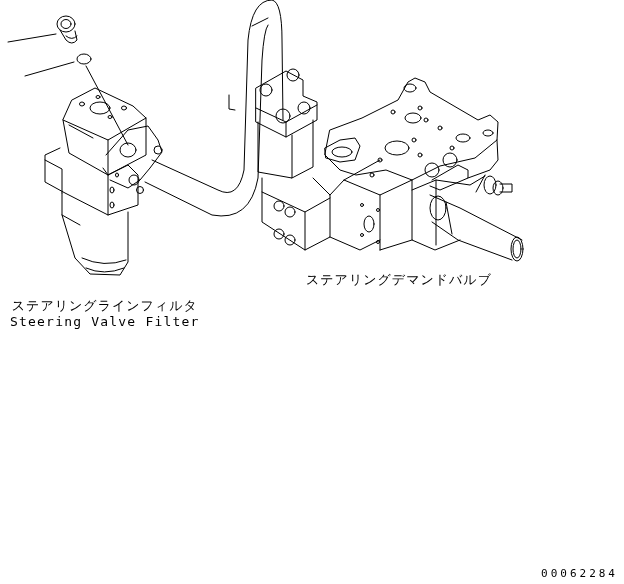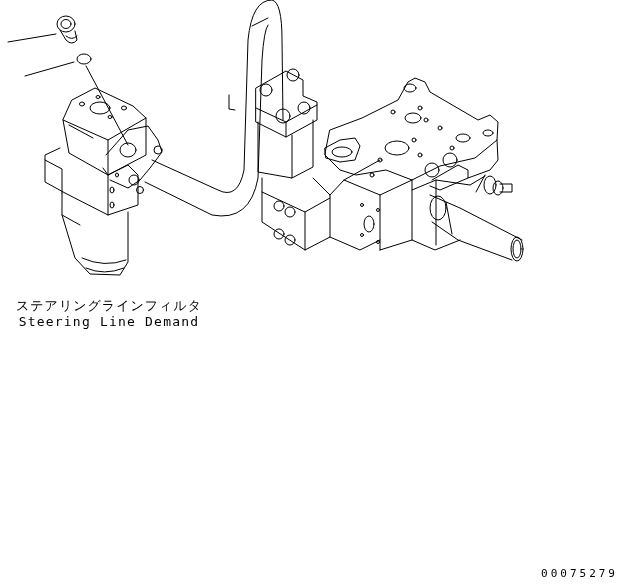--- a/index.html
+++ b/index.html
@@ -146,22 +146,23 @@
     </g>
 
     <g>
       <ellipse cx="490" cy="185" rx="6" ry="9"></ellipse>
       <ellipse cx="498" cy="188" rx="5" ry="7"></ellipse>
       <path d="M500 184 L512 184 L512 192 L500 192"></path>
       <path d="M485 175 L476 192"></path>
     </g>
   </svg>
 
-  <div class="label" style="left:10px; top:298px;margin-left:6px;">
+  <div class="label" style="left:10px; top:298px;">
     <span class="jp">ステアリングラインフィルタ</span>
-    <span class="en">Steering Line Demand</span>
+    <span class="en">Steering Valve Filter</span>
   </div>
 
   <div class="label" style="left:306px; top:272px;">
+    <span class="jp">ステアリングデマンドバルブ</span>
   </div>
 
-  <div class="figno">00075279</div>
+  <div class="figno">00062284</div>
 </div>
 
 </body></html>

